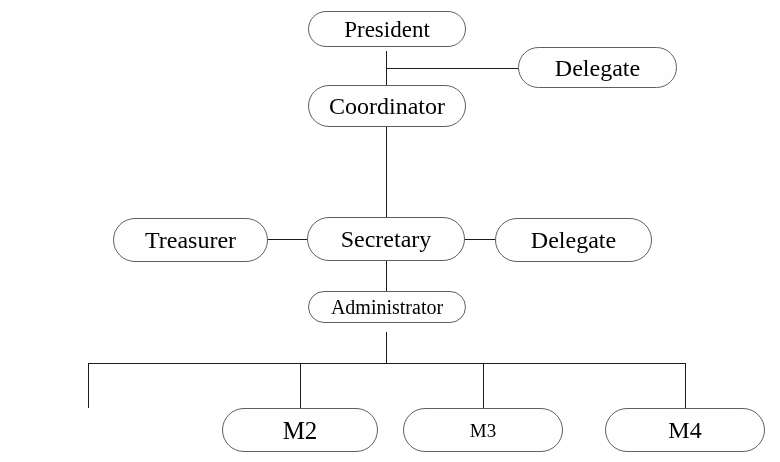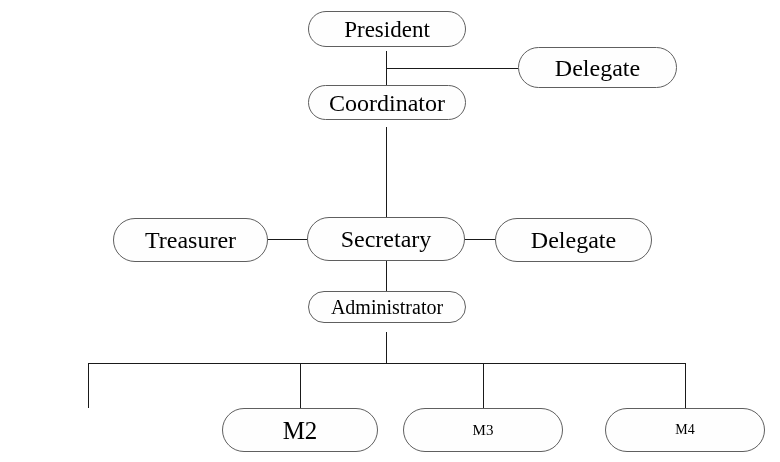--- a/index.html
+++ b/index.html
@@ -30,29 +30,29 @@
     white-space: nowrap;
   }
   .line {
     position: absolute;
     background: #1a1a1a;
   }
 
   
   .n-president     { left: 308px; top: 11px;  width: 158px; height: 36px; font-weight: normal; font-size: 23px; }
   .n-advisor       { left: 518px; top: 47px;  width: 159px; height: 41px; }
-  .n-coordinator   { left: 308px; top: 85px;  width: 158px; height: 35px; }
+  .n-coordinator   { left: 308px; top: 85px;  width: 158px; height: 42px; }
   .n-treasurer     { left: 113px; top: 218px; width: 155px; height: 44px; }
   .n-secretary     { left: 307px; top: 217px; width: 158px; height: 44px; }
   .n-delegate      { left: 495px; top: 218px; width: 157px; height: 44px; text-align: center; }
   .n-administrator { left: 308px; top: 291px; width: 158px; height: 32px; font-size: 20px; }
   .n-m1            { left: 10px;  top: 408px; width: 158px; height: 44px; font-size: 19px; }
   .n-m2            { left: 222px; top: 408px; width: 156px; height: 44px; font-size: 25px; }
-  .n-m3            { left: 403px; top: 408px; width: 160px; height: 44px; font-size: 15px; }
-  .n-m4            { left: 605px; top: 408px; width: 160px; height: 44px; font-size: 14px; }
+  .n-m3            { left: 403px; top: 408px; width: 160px; height: 44px; font-size: 19px; }
+  .n-m4            { left: 605px; top: 408px; width: 160px; height: 44px; font-size: 24px; }
 
   
   .l-pres-coord      { left: 386px; top: 51px;  width: 1px;   height: 34px; }
   .l-advisor-branch  { left: 387px; top: 68px;  width: 131px; height: 1px;  }
   .l-coord-sec       { left: 386px; top: 127px; width: 1px;   height: 90px; }
   .l-treas-sec       { left: 268px; top: 239px; width: 39px;  height: 1px;  }
   .l-sec-del         { left: 465px; top: 239px; width: 30px;  height: 1px;  }
   .l-sec-admin       { left: 386px; top: 261px; width: 1px;   height: 30px; }
   .l-admin-bus       { left: 386px; top: 332px; width: 1px;   height: 31px; }
   .l-bus             { left: 88px;  top: 363px; width: 598px; height: 1px;  }

